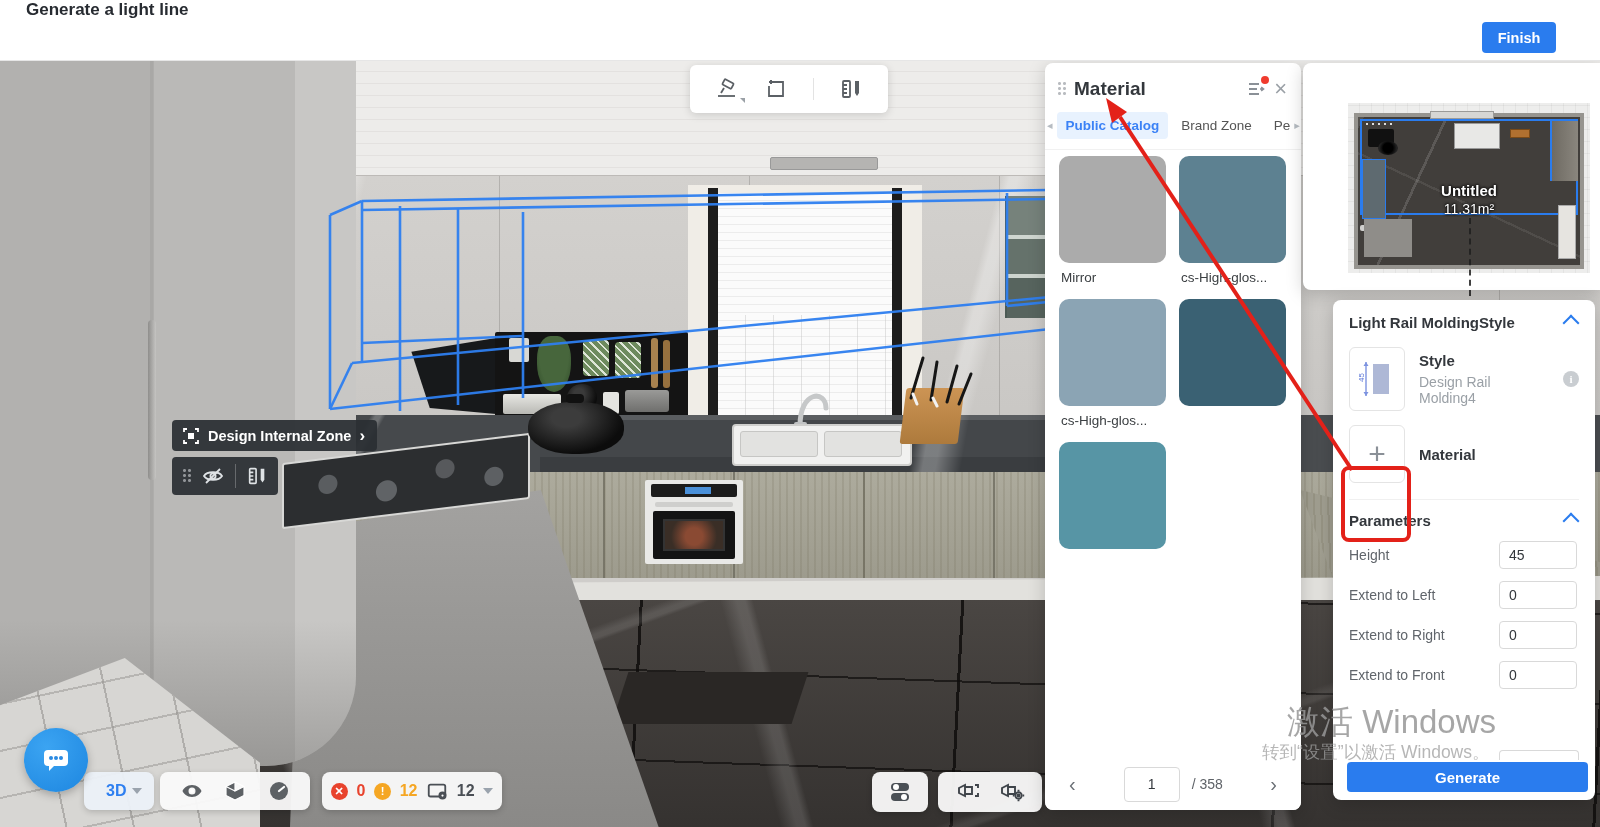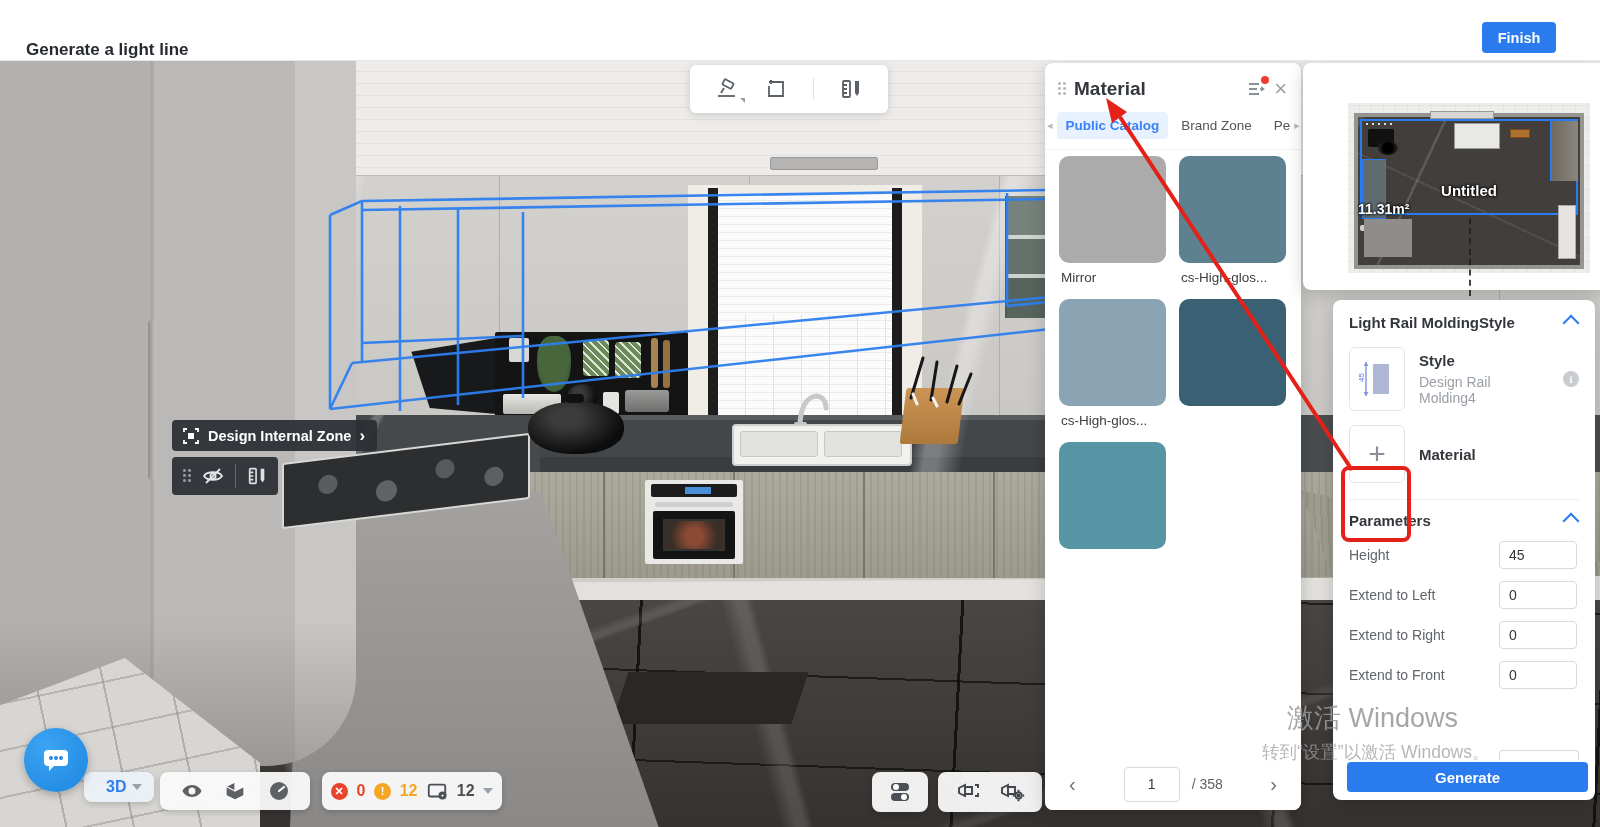--- a/index.html
+++ b/index.html
@@ -1,21 +1,21 @@
 <!DOCTYPE html>
 <html><head>
 <meta charset="utf-8">
 <style>
   html,body{margin:0;padding:0;background:#ddd;}
   .stage{position:relative;width:1600px;height:827px;overflow:hidden;background:#fff;
          font-family:"Liberation Sans",sans-serif;-webkit-font-smoothing:antialiased;}
   .abs{position:absolute;}
   
   .topbar{position:absolute;left:0;top:0;width:1600px;height:60px;background:#fff;
-          border-bottom:1px solid #e6e6e6;z-index:40;display:flex;align-items:flex-end;}
+          border-bottom:1px solid #e6e6e6;z-index:40;display:flex;align-items:flex-start;}
   .topbar-title{margin-left:26px;font-size:17px;font-weight:700;color:#272b31;}
   .finish-btn{position:absolute;right:44px;top:22px;width:74px;height:31px;background:#2a7cee;
           color:#fff;font-size:14.5px;font-weight:700;border:none;border-radius:4px;cursor:pointer;}
   
   .viewport{position:absolute;left:0;top:60px;width:1600px;height:767px;overflow:hidden;background:#cfcdca;z-index:1;}
   
   .tool-top{position:absolute;left:690px;top:5px;width:198px;height:48px;background:#fff;border-radius:6px;
             box-shadow:0 2px 8px rgba(0,0,0,.15);display:flex;align-items:center;justify-content:space-evenly;z-index:20;color:#5b6065;}
   .tt-div{width:1px;height:22px;background:#e3e3e3;}
   
@@ -23,21 +23,21 @@
             border-radius:4px;display:flex;align-items:center;gap:8px;color:#fff;font-size:14.5px;font-weight:600;z-index:20;}
   .zone-tools{position:absolute;left:172px;top:397px;height:38px;padding:0 10px;background:rgba(42,46,51,.93);
             border-radius:4px;display:flex;align-items:center;gap:10px;z-index:20;color:#dfe3e6;}
   .zt-div{width:1px;height:24px;background:rgba(255,255,255,.25);}
   
   .pillbar{position:absolute;background:rgba(250,250,250,.95);border-radius:8px;box-shadow:0 2px 6px rgba(0,0,0,.18);
            display:flex;align-items:center;z-index:21;}
   .chat-fab{position:absolute;left:24px;top:668px;width:64px;height:64px;border-radius:50%;
             background:radial-gradient(circle at 35% 30%,#3ba4f2,#1d86e0);box-shadow:0 3px 8px rgba(0,0,0,.25);
             display:flex;align-items:center;justify-content:center;z-index:22;cursor:pointer;}
-  .mode-3d{left:84px;top:712px;height:30px;padding:0 12px 0 22px;border-radius:8px;gap:6px;background:rgba(236,241,248,.95);}
+  .mode-3d{left:84px;top:712px;height:38px;padding:0 12px 0 22px;border-radius:8px;gap:6px;background:rgba(236,241,248,.95);}
   .mode-3d span{color:#2e7ff0;font-weight:700;font-size:16px;}
   .caret{width:0;height:0;border-left:5px solid transparent;border-right:5px solid transparent;border-top:6px solid #9aa3ad;}
   .grp-view{left:160px;top:712px;width:150px;height:38px;justify-content:space-evenly;color:#5d6165;}
   .grp-badge{left:322px;top:712px;width:180px;height:38px;justify-content:space-evenly;}
   .dot-badge{width:17px;height:17px;border-radius:50%;display:flex;align-items:center;justify-content:center;
              color:#fff;font-size:11px;font-weight:700;}
   .cnt{font-size:16px;font-weight:700;}
   .grp-toggle{left:872px;top:712px;width:56px;height:40px;justify-content:center;color:#4a4f55;}
   .grp-cam{left:938px;top:712px;width:104px;height:40px;justify-content:space-evenly;color:#4a4f55;}
   
@@ -83,21 +83,21 @@
   .plan-canvas{position:absolute;left:45px;top:40px;width:242px;height:170px;background:
        repeating-linear-gradient(0deg,transparent 0 11px,rgba(0,0,0,.045) 11px 12px),
        repeating-linear-gradient(90deg,transparent 0 11px,rgba(0,0,0,.045) 11px 12px),#ededec;}
   .plan-room{position:absolute;left:6px;top:10px;right:6px;bottom:4px;background:
        linear-gradient(115deg,rgba(255,255,255,.10) 0 2%,transparent 2% 30%,rgba(255,255,255,.14) 30% 31%,transparent 31%),
        linear-gradient(205deg,transparent 0 55%,rgba(255,255,255,.08) 55% 56%,transparent 56%),#413e3b;
        border:4px solid #96948f;}
   .plan-zone{position:absolute;left:2px;top:2px;right:2px;height:62%;border:2.5px solid #2a7cee;}
   .plan-name{position:absolute;left:0;right:0;top:44%;text-align:center;color:#fff;font-weight:700;font-size:15px;
        text-shadow:0 0 3px #000,0 0 3px #000;}
-  .plan-area{position:absolute;left:0;right:0;top:57%;color:#fff;font-weight:700;font-size:14px;
+  .plan-area{position:absolute;left:0;right:0;top:57%;text-align:center;color:#fff;font-weight:400;font-size:14px;
        text-shadow:0 0 3px #000,0 0 3px #000;}
   .plan-dash{position:absolute;left:50%;top:68%;width:0;height:78px;border-left:2px dashed rgba(30,30,30,.85);}
   
   .lrm-panel{left:1333px;top:300px;width:262px;height:500px;padding:0 16px;box-sizing:border-box;}
   .lrm-head{display:flex;align-items:center;gap:8px;padding:14px 0 6px 0;}
   .lrm-title{font-size:16.5px;font-weight:700;color:#33373c;flex:1;}
   .sec-row{display:flex;align-items:center;margin-top:14px;}
   .sec-title{font-size:15px;font-weight:700;color:#33373c;flex:1;}
   .chev-blue{width:10px;height:10px;border-right:2.2px solid #2a7cee;border-bottom:2.2px solid #2a7cee;
              transform:rotate(45deg);margin-right:2px;}
@@ -516,21 +516,21 @@
       <span class="param-label">Extend to Right</span>
       <input class="param-input" value="0" style="">
       <span class="param-label">Extend to Front</span>
       <input class="param-input" value="0" style="">
     </div>
     <div style="position:absolute;right:16px;bottom:40px;width:78px;height:9px;border:1px solid #d9d9d9;border-bottom:none;border-radius:4px 4px 0 0;"></div>
   </aside>
 
   <button class="generate-btn">Generate</button>
 
-  <div class="watermark" style="left:1287px;top:700px;font-size:27px;">激活 Windows</div>
+  <div class="watermark" style="left:1287px;top:700px;font-size:33px;">激活 Windows</div>
   <div class="watermark" style="left:1262px;top:740px;font-size:17.5px;color:rgba(158,158,158,.75);">转到“设置”以激活 Windows。</div>
 
   <svg class="anno" width="1600" height="827" viewBox="0 0 1600 827">
     <line x1="1120" y1="117" x2="1352" y2="470" stroke="#e32119" stroke-width="4"></line>
     <polygon points="1106,98 1127,112 1112,123" fill="#e32119"></polygon>
   </svg>
   <div class="red-box"></div>
 
 </div>
 

